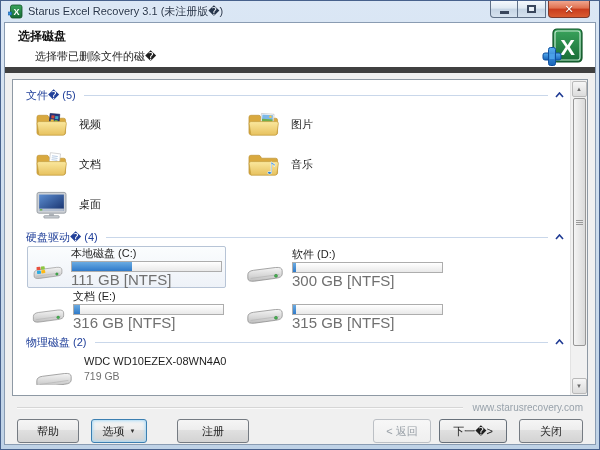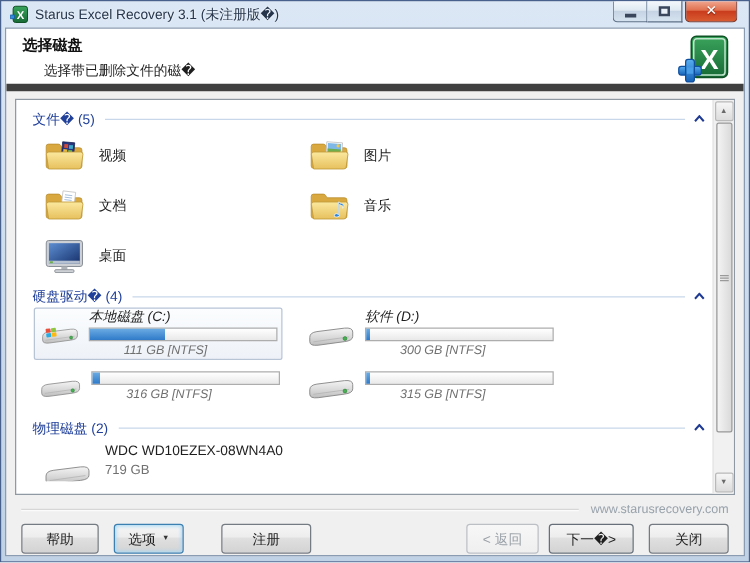--- a/index.html
+++ b/index.html
@@ -30,27 +30,27 @@
   .panel { height:100%; background:#fff; border:1px solid #8e99a4; position:relative; overflow:hidden; font-size:11px; }
   .panel-content { position:absolute; left:0; top:0; right:17px; bottom:0; overflow:hidden; }
   .sec-hdr { display:flex; align-items:center; margin:8px 4px 2px 13px; height:14px;text-align:right; }
   .sec-title { color:#21409a; white-space:nowrap; }
   .sec-line { flex:1; height:1px; background:#c9d7ea; margin:0 7px 0 8px; }
   .sec-chevron { margin-right:2px; cursor:pointer; display:flex; }
   .fgrid { display:grid; grid-template-columns:212px 1fr; }
   .f-item { display:flex; align-items:center; height:40px; padding-left:22px; gap:11px; cursor:pointer; }
   .f-label { color:#1e1e1e; }
   .dgrid { display:grid; grid-template-columns:214px 1fr; margin-top:2px; }
-  .d-item { display:flex; align-items:center; gap:6px; height:42px; margin-left:14px; padding:1px 3px; cursor:pointer;font-style:italic; }
+  .d-item { display:flex; align-items:flex-end; gap:6px; height:42px; margin-left:14px; padding:1px 3px; cursor:pointer; }
   .d-item.selected { border:1px solid #b7c4d6; border-radius:2px; background:linear-gradient(#fbfdfe,#eef2f8); width:199px; }
   .d-info { display:flex; flex-direction:column; gap:1px; }
   .d-name { color:#1e1e1e; line-height:13px; }
   .bar { width:151px; height:11px; border:1px solid #adadad; background:linear-gradient(#ffffff,#e9e9e9); }
   .bar-fill { height:100%; background:linear-gradient(#6aabe2,#2f7ac9); }
-  .d-size { color:#707070; font-size:10px; line-height:13px;margin-left:28px; }
+  .d-size { color:#707070; font-size:15px; line-height:13px; }
   .phys-wrap { height:34px; overflow:hidden; }
   .p-item { display:flex; gap:9px; padding-left:20px; margin-top:1px; cursor:pointer; }
   .p-icon { margin-top:11px; flex:none; }
   .p-name { color:#1e1e1e; margin-top:3px; line-height:13px; }
   .p-size { color:#707070; font-size:10.5px; margin-top:2px; }
   .scrollbar { position:absolute; top:0; right:0; bottom:0; width:17px; background:#f1f1f1; border-left:1px solid #e3e3e3; display:flex; flex-direction:column; align-items:center; }
   .sb-btn { width:15px; height:16px; margin:1px 0; border:1px solid #b9b9b9; border-radius:2px; background:linear-gradient(#f6f6f6,#dcdcdc); color:#6a6a6a; font-size:6px; display:flex; align-items:center; justify-content:center; cursor:pointer; }
   .sb-thumb { width:13px; height:248px; border:1px solid #979797; border-radius:2px; background:linear-gradient(90deg,#f4f4f4,#dadada); display:flex; align-items:center; justify-content:center; cursor:pointer; }
   .sb-grip { width:7px; height:1px; background:#9a9a9a; box-shadow:0 2px 0 #9a9a9a,0 -2px 0 #9a9a9a; }
   .footer { height:46px; padding:3px 12px 0 12px; flex:none;text-align:right; }
@@ -252,20 +252,21 @@
                 <div class="d-size">300 GB [NTFS]</div>
               </div>
             </div>
             <div class="d-item">
               <svg width="42" height="30" viewBox="0 0 44 30">
                 <path d="M4 18 Q4 14 10 13.2 L33 10.3 Q40 9.6 40 13.6 L40 17.2 Q40 20.8 33 21.6 L11 24.6 Q4 25.4 4 21.6 Z" fill="url(#gradSilver)" stroke="#8b8b8b" stroke-width="0.8"></path>
                 <path d="M7 21.8 L37 17.6" stroke="#b4b4b4" stroke-width="0.7"></path>
                 <circle cx="33.5" cy="19" r="1.6" fill="#46b152" stroke="#2a7d33" stroke-width="0.5"></circle>
               </svg>
               <div class="d-info">
+                <div class="d-name">文档 (E:)</div>
                 <div class="bar">
                     <div class="bar-fill" style="width: 4%;"></div>
                   </div>
                 <div class="d-size">316 GB [NTFS]</div>
               </div>
             </div>
             <div class="d-item">
               <svg width="42" height="30" viewBox="0 0 44 30">
                 <path d="M4 18 Q4 14 10 13.2 L33 10.3 Q40 9.6 40 13.6 L40 17.2 Q40 20.8 33 21.6 L11 24.6 Q4 25.4 4 21.6 Z" fill="url(#gradSilver)" stroke="#8b8b8b" stroke-width="0.8"></path>
                 <path d="M7 21.8 L37 17.6" stroke="#b4b4b4" stroke-width="0.7"></path>

